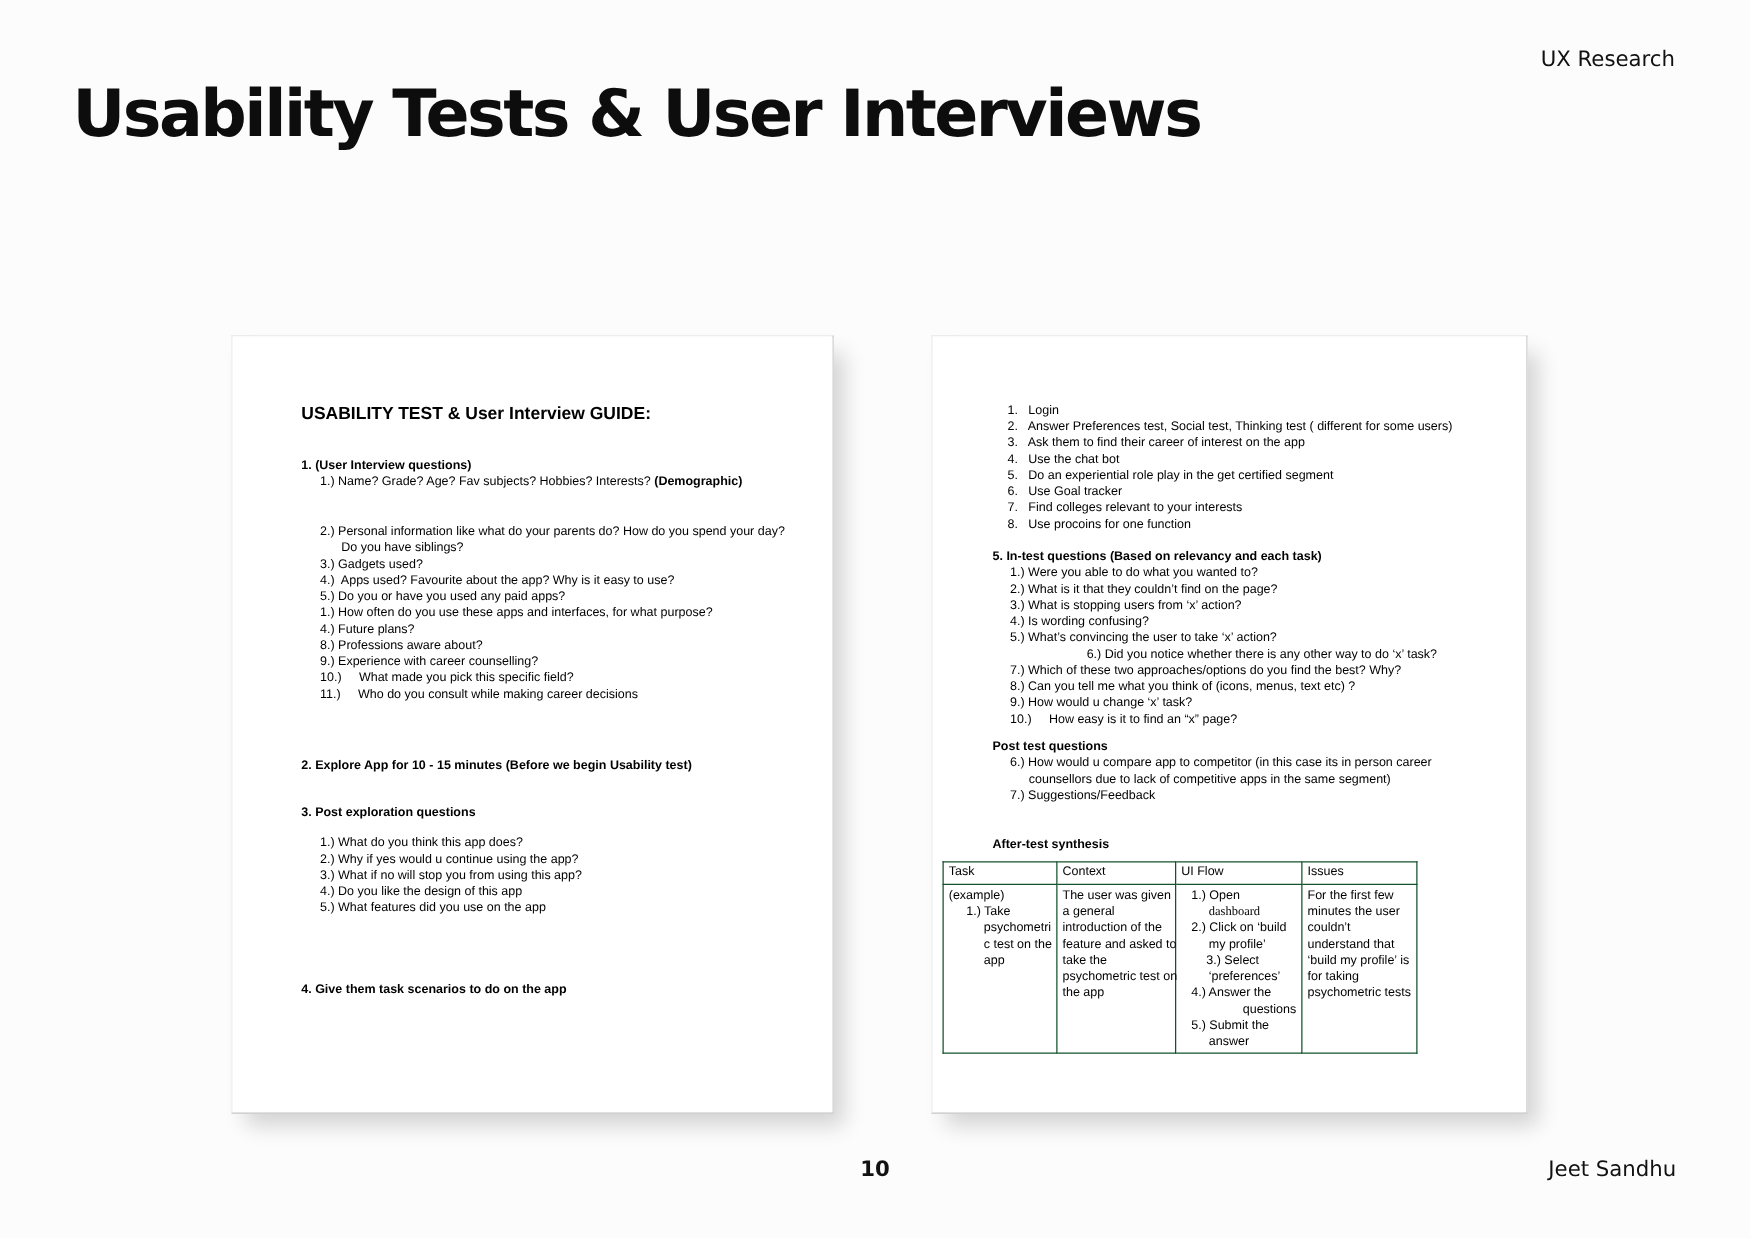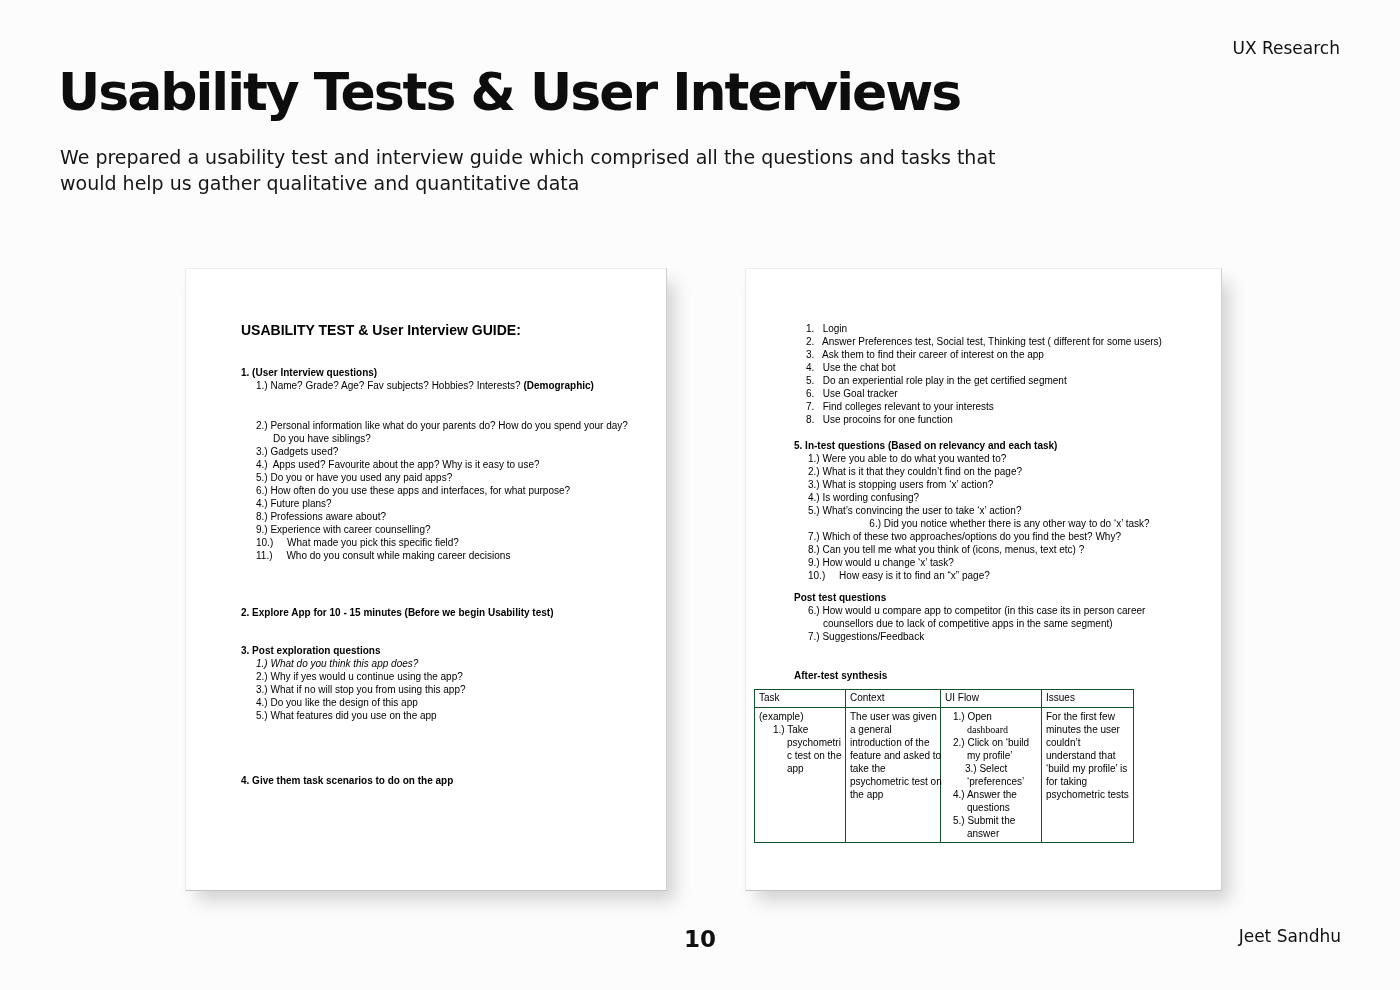--- a/index.html
+++ b/index.html
@@ -26,55 +26,53 @@
   .dl{font-size:10px;line-height:13px;white-space:pre;color:#000;}
   .dl .b{font-weight:bold;}
 
   .synth-table{border-collapse:collapse;table-layout:fixed;width:379px;
                margin-left:-40px;margin-top:7px;}
   .synth-table th,.synth-table td{border:1px solid #14532d;font-weight:normal;
                text-align:left;vertical-align:top;padding:2px 4px;font-size:10px;line-height:12.5px;}
   .synth-table th{height:13px;}
   .synth-table td{height:121px;}
   .footer-page{position:absolute;left:0;right:0;top:926px;text-align:center;
-               font-family:"DejaVu Sans",sans-serif;font-weight:bold;font-size:23px;color:#111;}
+               font-family:"DejaVu Sans",sans-serif;font-weight:bold;font-size:17px;color:#111;}
   .footer-author{position:absolute;right:59px;top:926px;font-family:"DejaVu Sans",sans-serif;
                font-size:17px;color:#111;}
 </style>
 </head>
 <body>
 
 <div class="slide">
 
   <span class="eyebrow">UX Research</span>
 
   <h1 class="title">Usability Tests &amp; User Interviews</h1>
 
-  <p class="subtitle">We prepared a usability test and interview guide which comprised all the questions and tasks that
-would help us gather qualitative and quantitative data</p>
 
   <section class="page page-left">
     <div class="content">
         <div class="dl" style="font-size: 14px; line-height: 17px;"><span class="b">USABILITY TEST &amp; User Interview GUIDE:</span></div>
         <div class="dl" style="margin-top: 27px;"><span class="b">1. (User Interview questions)</span></div>
         <div class="dl" style="padding-left: 15px;"><span>1.) Name? Grade? Age? Fav subjects? Hobbies? Interests? </span><span class="b">(Demographic)</span></div>
         <div class="dl" style="margin-top: 27px; padding-left: 15px;"><span>2.) Personal information like what do your parents do? How do you spend your day?</span></div>
         <div class="dl" style="padding-left: 32px;"><span>Do you have siblings?</span></div>
         <div class="dl" style="padding-left: 15px;"><span>3.) Gadgets used?</span></div>
         <div class="dl" style="padding-left: 15px;"><span>4.)  Apps used? Favourite about the app? Why is it easy to use?</span></div>
         <div class="dl" style="padding-left: 15px;"><span>5.) Do you or have you used any paid apps?</span></div>
-        <div class="dl" style="padding-left: 15px;"><span>6.) How often do you use these apps and interfaces, for what purpose?</span></div>
+        <div class="dl" style="padding-left: 15px;"><span>1.) How often do you use these apps and interfaces, for what purpose?</span></div>
         <div class="dl" style="padding-left: 15px;"><span>4.) Future plans?</span></div>
         <div class="dl" style="padding-left: 15px;"><span>8.) Professions aware about?</span></div>
         <div class="dl" style="padding-left: 15px;"><span>9.) Experience with career counselling?</span></div>
         <div class="dl" style="padding-left: 15px;"><span>10.)     What made you pick this specific field?</span></div>
         <div class="dl" style="padding-left: 15px;"><span>11.)     Who do you consult while making career decisions</span></div>
         <div class="dl" style="margin-top: 44px;"><span class="b">2. Explore App for 10 - 15 minutes (Before we begin Usability test)</span></div>
         <div class="dl" style="margin-top: 25px;"><span class="b">3. Post exploration questions</span></div>
-        <div class="dl" style="margin-top: 0; padding-left: 15px; font-style: italic;"><span>1.) What do you think this app does?</span></div>
+        <div class="dl" style="margin-top: 11px; padding-left: 15px;"><span>1.) What do you think this app does?</span></div>
         <div class="dl" style="padding-left: 15px;"><span>2.) Why if yes would u continue using the app?</span></div>
         <div class="dl" style="padding-left: 15px;"><span>3.) What if no will stop you from using this app?</span></div>
         <div class="dl" style="padding-left: 15px;"><span>4.) Do you like the design of this app</span></div>
         <div class="dl" style="padding-left: 15px;"><span>5.) What features did you use on the app</span></div>
         <div class="dl" style="margin-top: 52px;"><span class="b">4. Give them task scenarios to do on the app</span></div>
       </div>
   </section>
 
   <section class="page page-right">
     <div class="content">
@@ -138,21 +136,21 @@
                 <div class="dl"><span>the app</span></div>
               </td>
             <td>
                 <div class="dl" style="padding-left: 8px;"><span>1.) Open</span></div>
                 <div class="dl" style="padding-left: 22px; font-family: Liberation Serif, serif;"><span>dashboard</span></div>
                 <div class="dl" style="padding-left: 8px;"><span>2.) Click on ‘build</span></div>
                 <div class="dl" style="padding-left: 22px;"><span>my profile’</span></div>
                 <div class="dl" style="padding-left: 8px; margin-left: 12px;"><span>3.) Select</span></div>
                 <div class="dl" style="padding-left: 22px;"><span>‘preferences’</span></div>
                 <div class="dl" style="padding-left: 8px;"><span>4.) Answer the</span></div>
-                <div class="dl" style="padding-left: 22px;"><span>questions</span></div>
+                <div class="dl" style="padding-left: 22px; text-align: right;"><span>questions</span></div>
                 <div class="dl" style="padding-left: 8px;"><span>5.) Submit the</span></div>
                 <div class="dl" style="padding-left: 22px;"><span>answer</span></div>
               </td>
             <td>
                 <div class="dl"><span>For the first few</span></div>
                 <div class="dl"><span>minutes the user</span></div>
                 <div class="dl"><span>couldn’t</span></div>
                 <div class="dl"><span>understand that</span></div>
                 <div class="dl"><span>‘build my profile’ is</span></div>
                 <div class="dl"><span>for taking</span></div>

